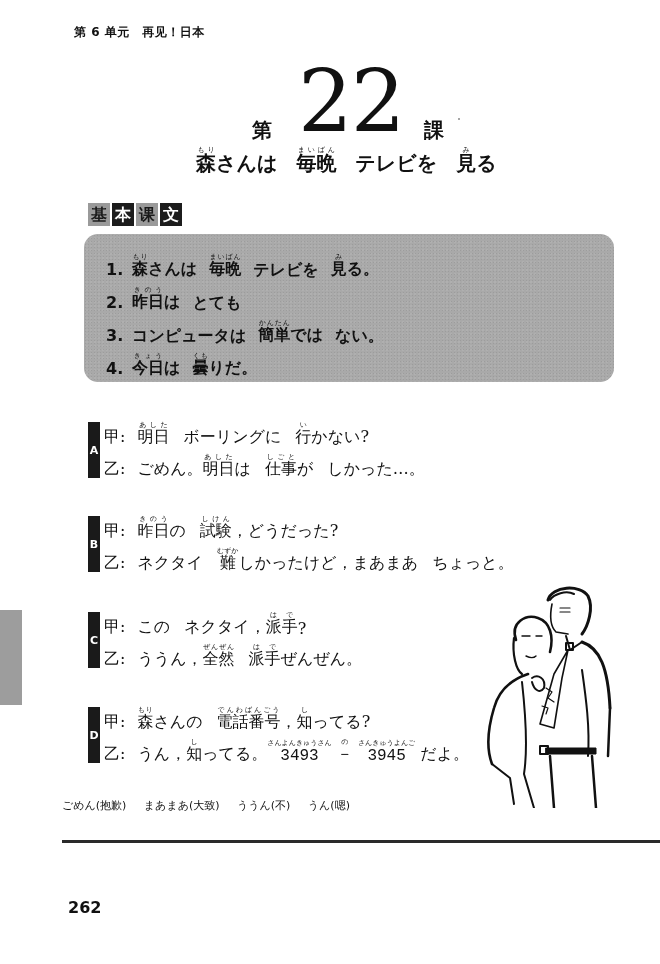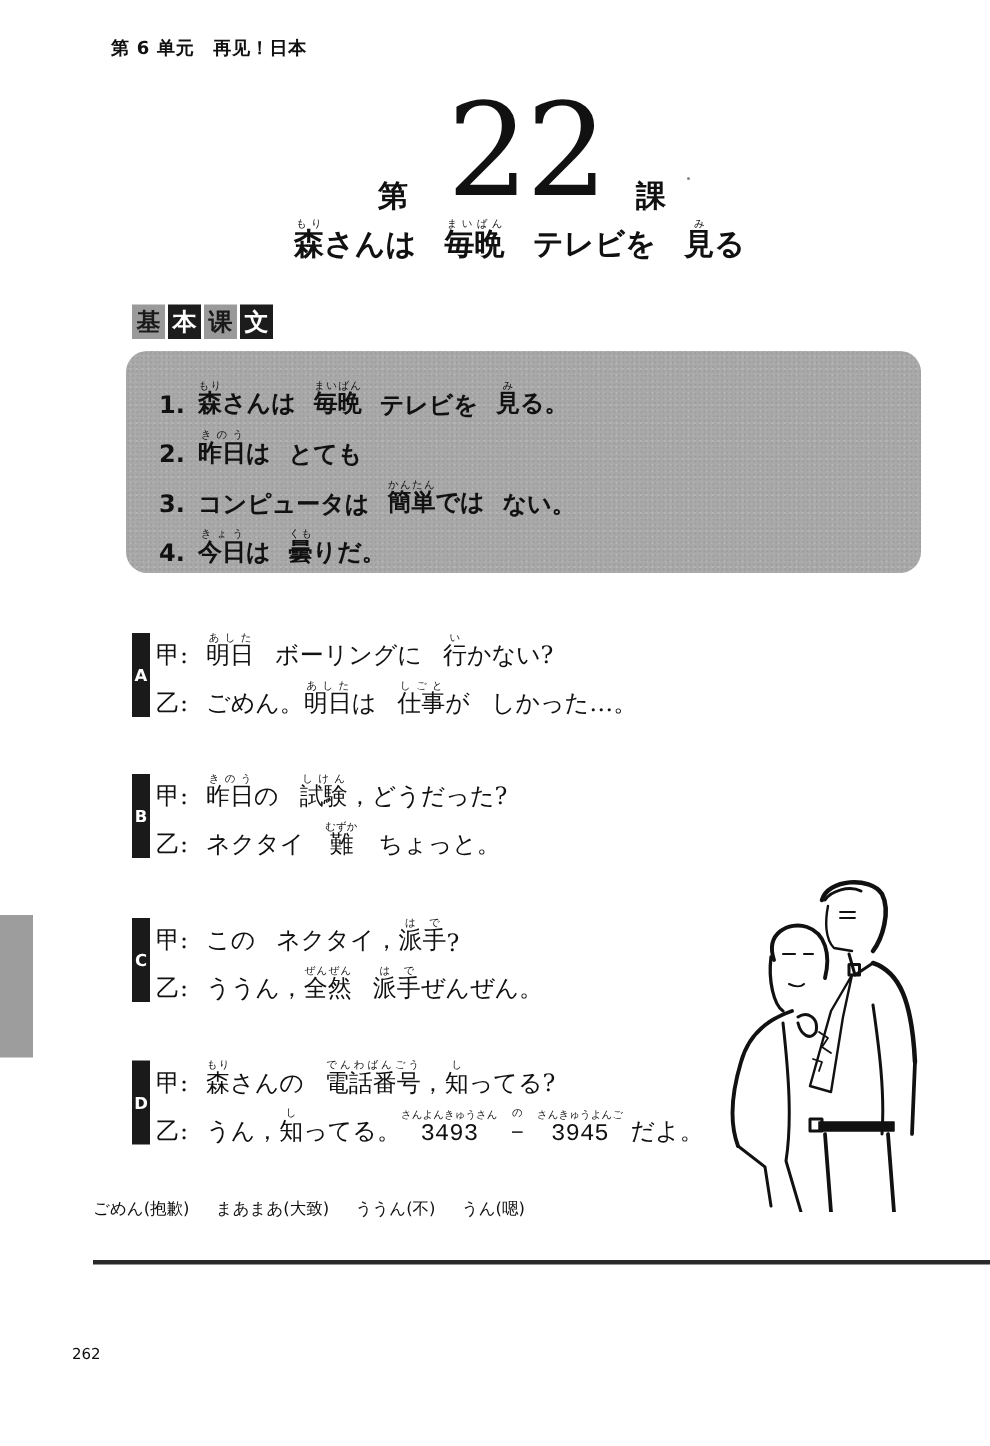--- a/index.html
+++ b/index.html
@@ -34,21 +34,21 @@
   .dialog-tag { position: absolute; left: 0; top: 4px; width: 12px; height: 56px; background: #1a1a1a; color: #fff; font-size: 11px; font-weight: bold; display: flex; align-items: center; justify-content: center; }
   .dialog-line { position: absolute; left: 16px; font-family: "DejaVu Serif", "Liberation Serif", serif; font-size: 16px; white-space: nowrap; }
   .dialog-line.l1 { top: 0; height: 30px; display: flex; align-items: flex-end; }
   .dialog-line.l2 { top: 30px; height: 32px; display: flex; align-items: flex-end; }
   .dialog-line .spk { margin-right: 12px; }
   .gap { display: inline-block; width: 14px; }
   .side-tab { left: 0; top: 610px; width: 22px; height: 95px; background: #9d9d9d; }
   .rule { left: 62px; top: 840px; width: 598px; height: 3px; background: #2a2a2a; }
   .vocab { left: 62px; top: 798px; font-size: 11px; white-space: nowrap; }
   .vocab span { margin-right: 14px; }
-  .page-num { left: 48px; top: 898px; font-size: 10px; font-weight: normal; }
+  .page-num { left: 68px; top: 898px; font-size: 16px; font-weight: bold; }
   .illustration { left: 470px; top: 578px; width: 160px; height: 230px; }
 </style>
 </head>
 <body>
 
 <div class="abs unit-header">第 6 单元　再见！日本</div>
 
 <div class="abs lesson-di">第</div>
 <div class="abs lesson-num">22</div>
 <div class="abs lesson-ke">課</div>
@@ -128,20 +128,21 @@
       <span>の</span>
       <span class="gap"></span>
     <ruby><span>試験</span><rt>しけん</rt></ruby>
       <span>，どうだった?</span>
   </div>
   <div class="dialog-line l2">
     <span class="spk">乙:</span>
     <span>ネクタイ</span>
       <span class="gap"></span>
     <ruby><span>難</span><rt>むずか</rt></ruby>
+      <span>しかったけど，まあまあ</span>
       <span class="gap"></span>
     <span>ちょっと。</span>
   </div>
 </div>
 
 <div class="abs dialog" style="top:608px;">
   <div class="dialog-tag">C</div>
   <div class="dialog-line l1">
     <span class="spk">甲:</span>
     <span>この</span>

